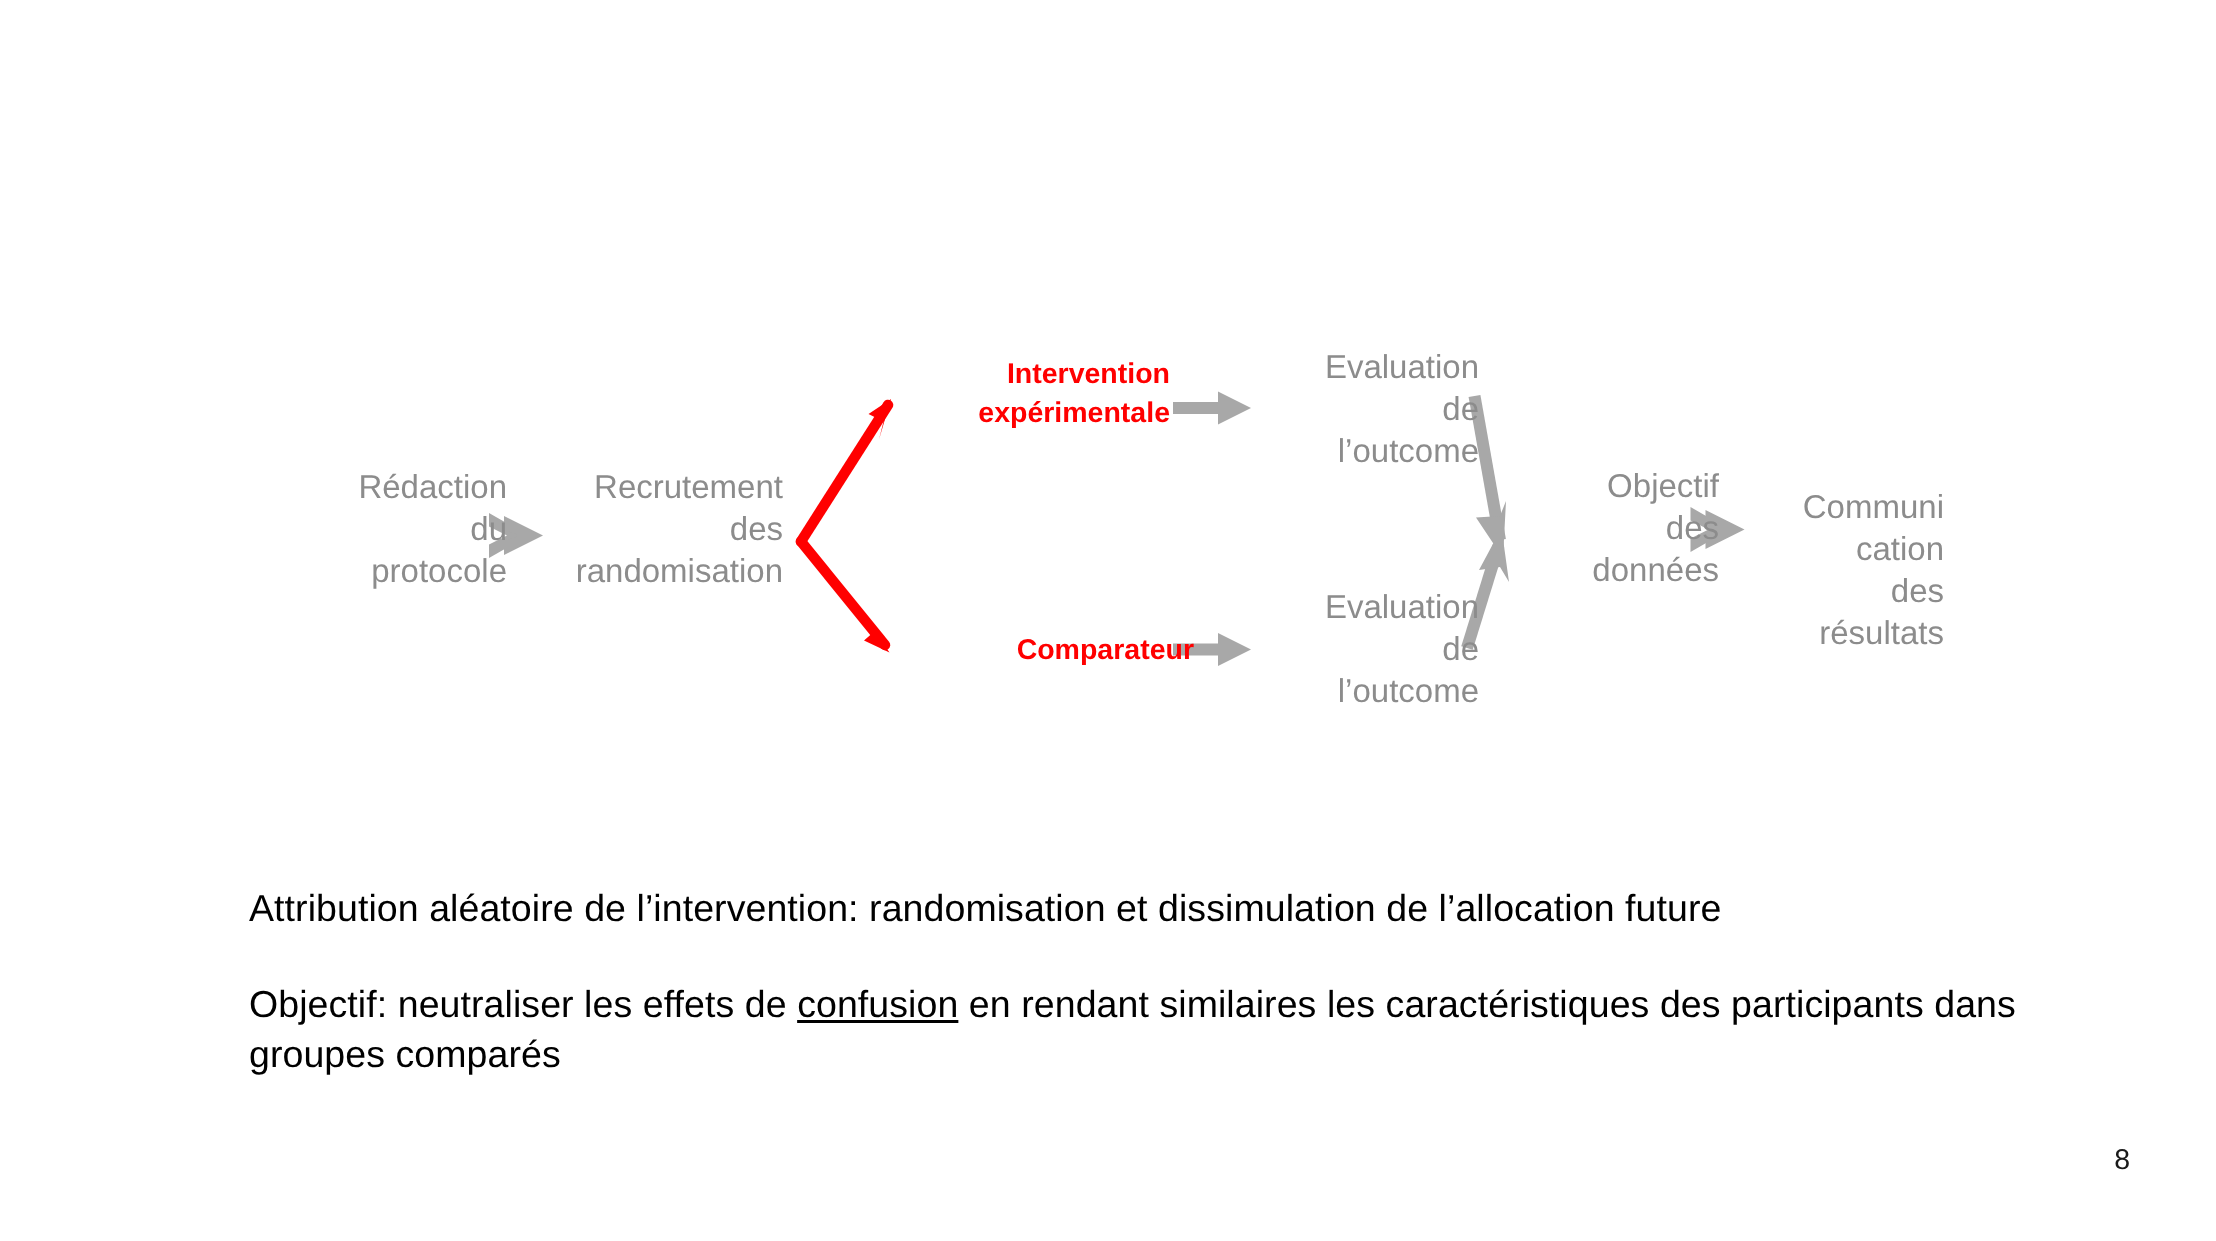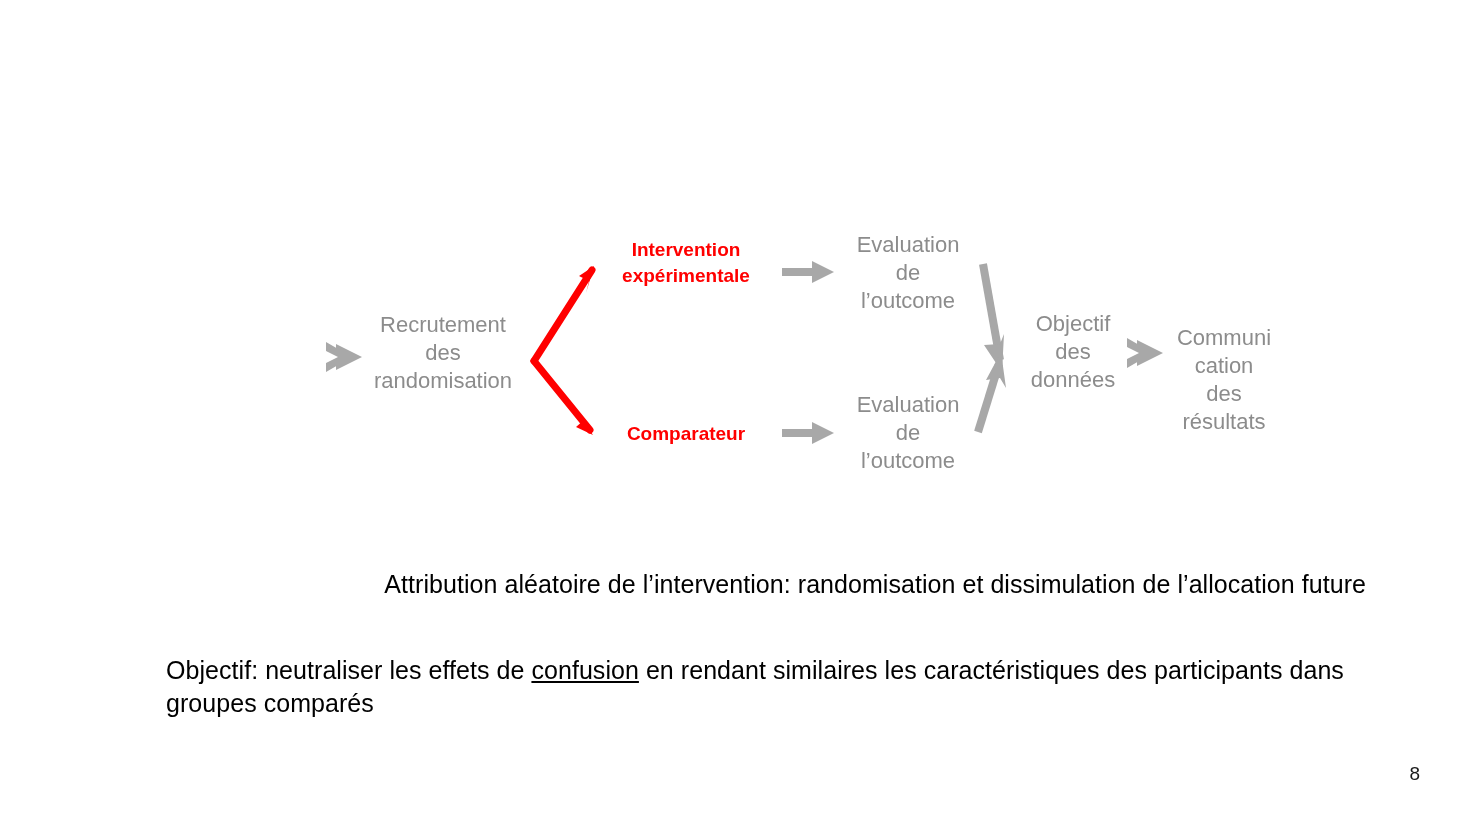--- a/index.html
+++ b/index.html
@@ -45,52 +45,52 @@
     pointer-events: none;
   }
   #diagram-svg {
     position: absolute;
     left: 0;
     top: 0;
   }
 
   .node {
     position: absolute;
-    text-align: center;
+    text-align: right;
     line-height: 1.28;
     color: #8c8c8c;
     font-size: 22px;
     white-space: pre-line;
   }
   .node.red {
     color: #ff0000;
     font-weight: bold;
     font-size: 19px;
     line-height: 1.35;
   }
 
   
   #node-protocole   { left: 180px;  top: 311px; width: 158px; }
   #node-recrutement { left: 364px;  top: 311px; width: 158px; }
   #node-intervention{ left: 592px;  top: 237px; width: 188px; }
-  #node-comparateur { left: 592px;  top: 421px; width: 188px; }
+  #node-comparateur { left: 608px;  top: 421px; width: 188px; }
   #node-eval-top    { left: 830px;  top: 231px; width: 156px; }
   #node-eval-bottom { left: 830px;  top: 391px; width: 156px; }
   #node-analyse     { left: 1000px; top: 310px; width: 146px; }
   #node-communication { left: 1152px; top: 304px; width: 144px; margin-top: 20px; }
 
   
   .body-line {
     position: absolute;
     color: #000000;
     font-size: 25px;
     line-height: 1.3;
     letter-spacing: 0.05px;
   }
-  #body-para-1 { left: 166px; top: 568px; width: 1200px; text-align: right; }
+  #body-para-1 { left: 166px; top: 590px; width: 1200px; }
   #body-para-2 { left: 166px; top: 638px; width: 1180px; margin-top: 16px; }
   .underlined { text-decoration: underline; }
 
   
   #page-number {
     position: absolute;
     right: 57px;
     bottom: 42px;
     font-size: 19px;
     color: #1a1a1a;
@@ -138,20 +138,23 @@
         <line x1="978" y1="432" x2="999" y2="364" stroke="#a8a8a8" stroke-width="8" stroke-linecap="butt"></line>
         <path d="M 1001 352 L 986 380 L 1000 378 L 1006 388 Z" fill="#a8a8a8"></path>
       </g>
 
       <g>
         <path d="M 1127 338 L 1153 353 L 1127 368 L 1127 359 L 1139 353 L 1127 347 Z" fill="#a8a8a8"></path>
         <path d="M 1137 340 L 1163 353 L 1137 366 L 1137 357 L 1147 353 L 1137 349 Z" fill="#a8a8a8"></path>
       </g>
     </svg>
 
+    <div class="node" id="node-protocole">Rédaction
+du
+protocole</div>
 
     <div class="node" id="node-recrutement">Recrutement
 des
 randomisation</div>
 
     <div class="node red" id="node-intervention">Intervention
 expérimentale</div>
 
     <div class="node red" id="node-comparateur">Comparateur</div>
 

